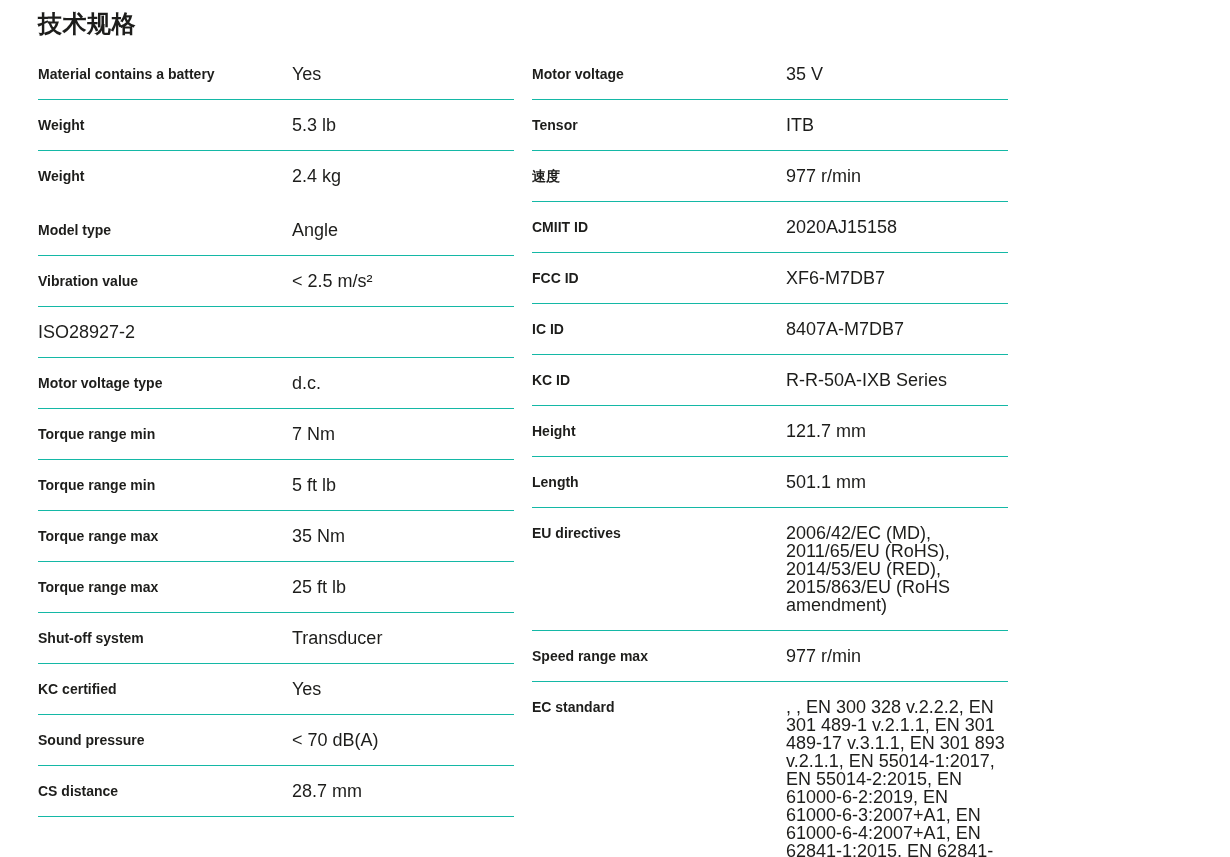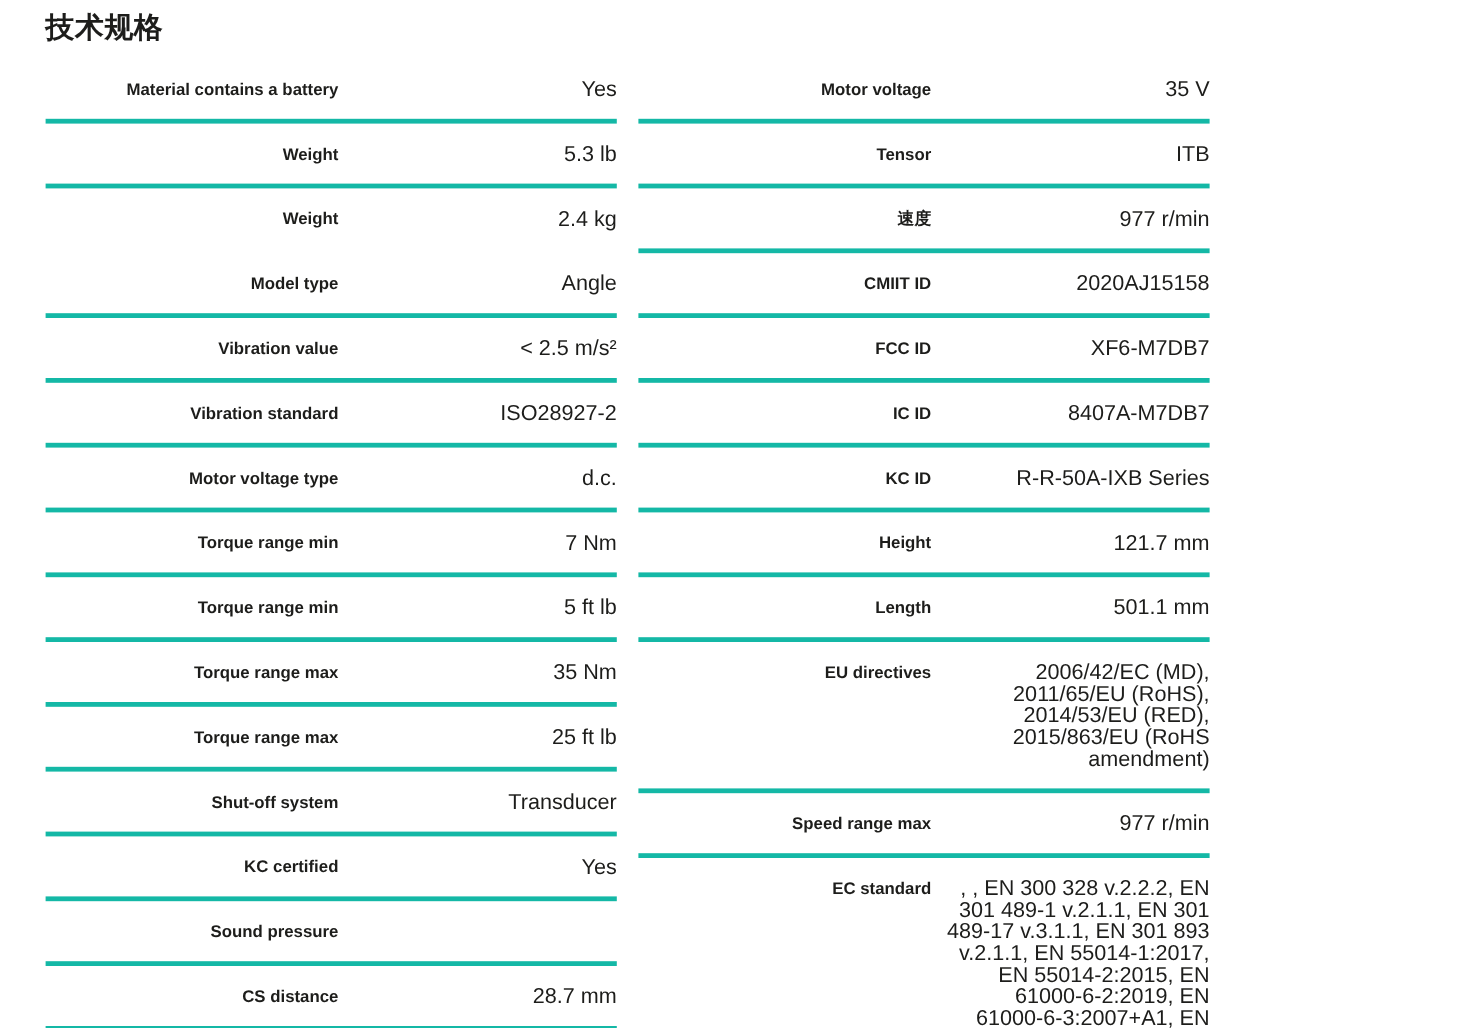--- a/index.html
+++ b/index.html
@@ -27,22 +27,21 @@
   .columns {
     display: flex;
     gap: 18px;
   }
   .spec-column {
     flex: 1 1 0;
     min-width: 0;
   }
   .spec-row {
     padding: 16px 0;
-    border-bottom: 4px solid #14b8a6;
-    text-align: right;
+    border-bottom: 1px solid #14b8a6;
   }
   .spec-pair {
     display: flex;
     align-items: flex-start;
   }
   .spec-pair + .spec-pair {
     margin-top: 36px;
   }
   .spec-label {
     flex: 0 0 254px;
@@ -90,21 +89,20 @@
           </div>
         </div>
         <div class="spec-row">
           <div class="spec-pair">
             <div class="spec-label">Vibration value</div>
             <div class="spec-value">&lt; 2.5 m/s²</div>
           </div>
         </div>
         <div class="spec-row">
           <div class="spec-pair">
-            <div class="spec-label">Vibration standard</div>
             <div class="spec-value">ISO28927-2</div>
           </div>
         </div>
         <div class="spec-row">
           <div class="spec-pair">
             <div class="spec-label">Motor voltage type</div>
             <div class="spec-value">d.c.</div>
           </div>
         </div>
         <div class="spec-row">
@@ -139,20 +137,21 @@
         </div>
         <div class="spec-row">
           <div class="spec-pair">
             <div class="spec-label">KC certified</div>
             <div class="spec-value">Yes</div>
           </div>
         </div>
         <div class="spec-row">
           <div class="spec-pair">
             <div class="spec-label">Sound pressure</div>
+            <div class="spec-value">&lt; 70 dB(A)</div>
           </div>
         </div>
         <div class="spec-row">
           <div class="spec-pair">
             <div class="spec-label">CS distance</div>
             <div class="spec-value">28.7 mm</div>
           </div>
         </div>
       </div>
     <div class="spec-column" id="right-column">

